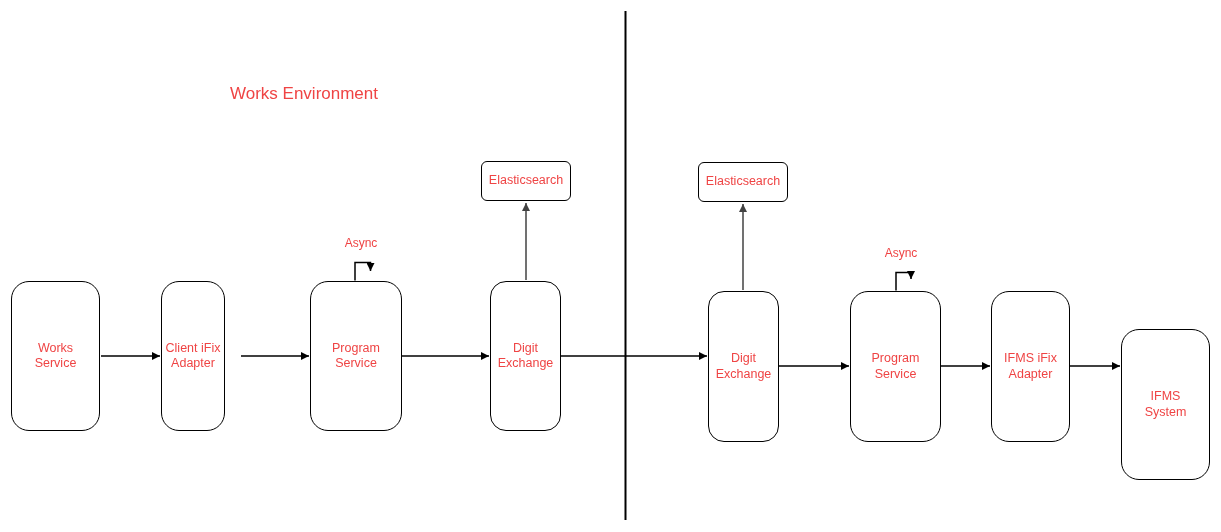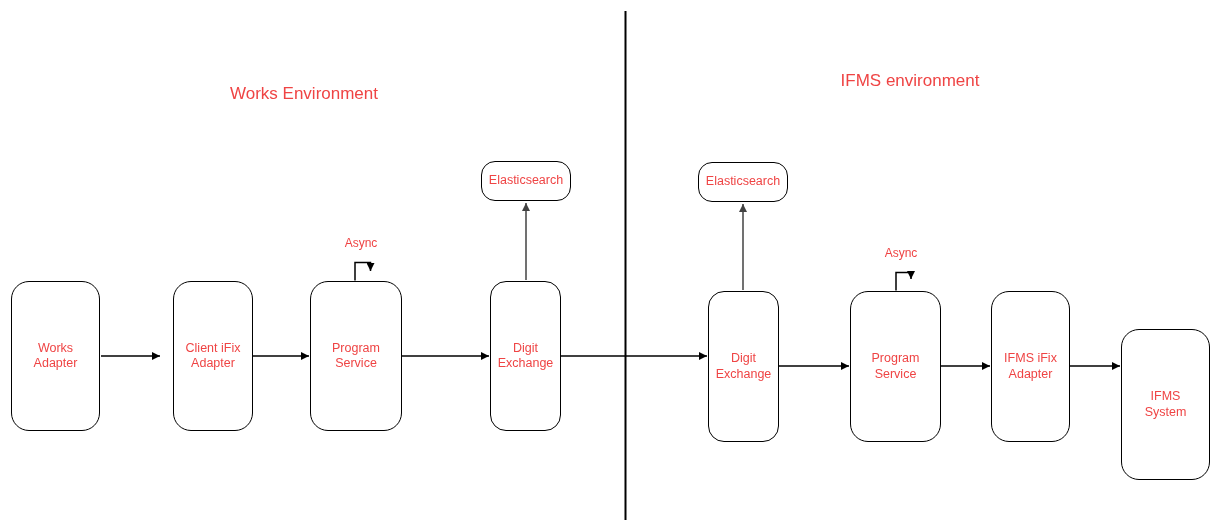--- a/index.html
+++ b/index.html
@@ -26,21 +26,21 @@
     background: #ffffff;
     display: flex;
     align-items: center;
     justify-content: center;
     text-align: center;
     font-size: 12.5px;
     line-height: 15.5px;
     white-space: pre-line;
   }
   .node.small {
-    border-radius: 14px;
+    border-radius: 6px;
     text-align: center;
   }
   .env-title {
     position: absolute;
     width: 300px;
     text-align: center;
     font-size: 17px;
     line-height: 20px;
   }
   .async-label {
@@ -76,28 +76,27 @@
     <path d="M355,280.5 L355,262.5 L370.5,262.5 L370.5,271" fill="none" stroke="#000000" stroke-width="1.5" marker-end="url(#arrow-black)"></path>
 
     <line x1="743" y1="290" x2="743" y2="204" stroke="#424242" stroke-width="1.5" marker-end="url(#arrow-gray)"></line>
     <line x1="779" y1="366" x2="849" y2="366" stroke="#000000" stroke-width="1.5" marker-end="url(#arrow-black)"></line>
     <line x1="941" y1="366" x2="990" y2="366" stroke="#000000" stroke-width="1.5" marker-end="url(#arrow-black)"></line>
     <line x1="1070" y1="366" x2="1120" y2="366" stroke="#000000" stroke-width="1.5" marker-end="url(#arrow-black)"></line>
     <path d="M896,290.5 L896,272.5 L911,272.5 L911,279" fill="none" stroke="#000000" stroke-width="1.5" marker-end="url(#arrow-black)"></path>
   </svg>
 
   <div class="env-title" style="left:154px; top:84px;">Works Environment</div>
-  <div class="env-title" style="left:760px; top:71px;">IFMS environment</div>
 
   <div class="async-label" style="left:329px; top:236px;">Async</div>
   <div class="async-label" style="left:869px; top:246px;">Async</div>
 
   <div class="node" style="left:11px; top:281px; width:89px; height:150px;">Works
-Adapter</div>
-  <div class="node" style="left:173px; top:281px; width:80px; height:150px;">Client iFix
+Service</div>
+  <div class="node" style="left:161px; top:281px; width:64px; height:150px;">Client iFix
 Adapter</div>
   <div class="node" style="left:310px; top:281px; width:92px; height:150px;">Program
 Service</div>
   <div class="node" style="left:490px; top:281px; width:71px; height:150px; border-radius:16px;">Digit
 Exchange</div>
   <div class="node small" style="left:481px; top:161px; width:90px; height:40px;">Elasticsearch</div>
 
   <div class="node" style="left:708px; top:291px; width:71px; height:151px; border-radius:16px;">Digit
 Exchange</div>
   <div class="node" style="left:850px; top:291px; width:91px; height:151px;">Program

